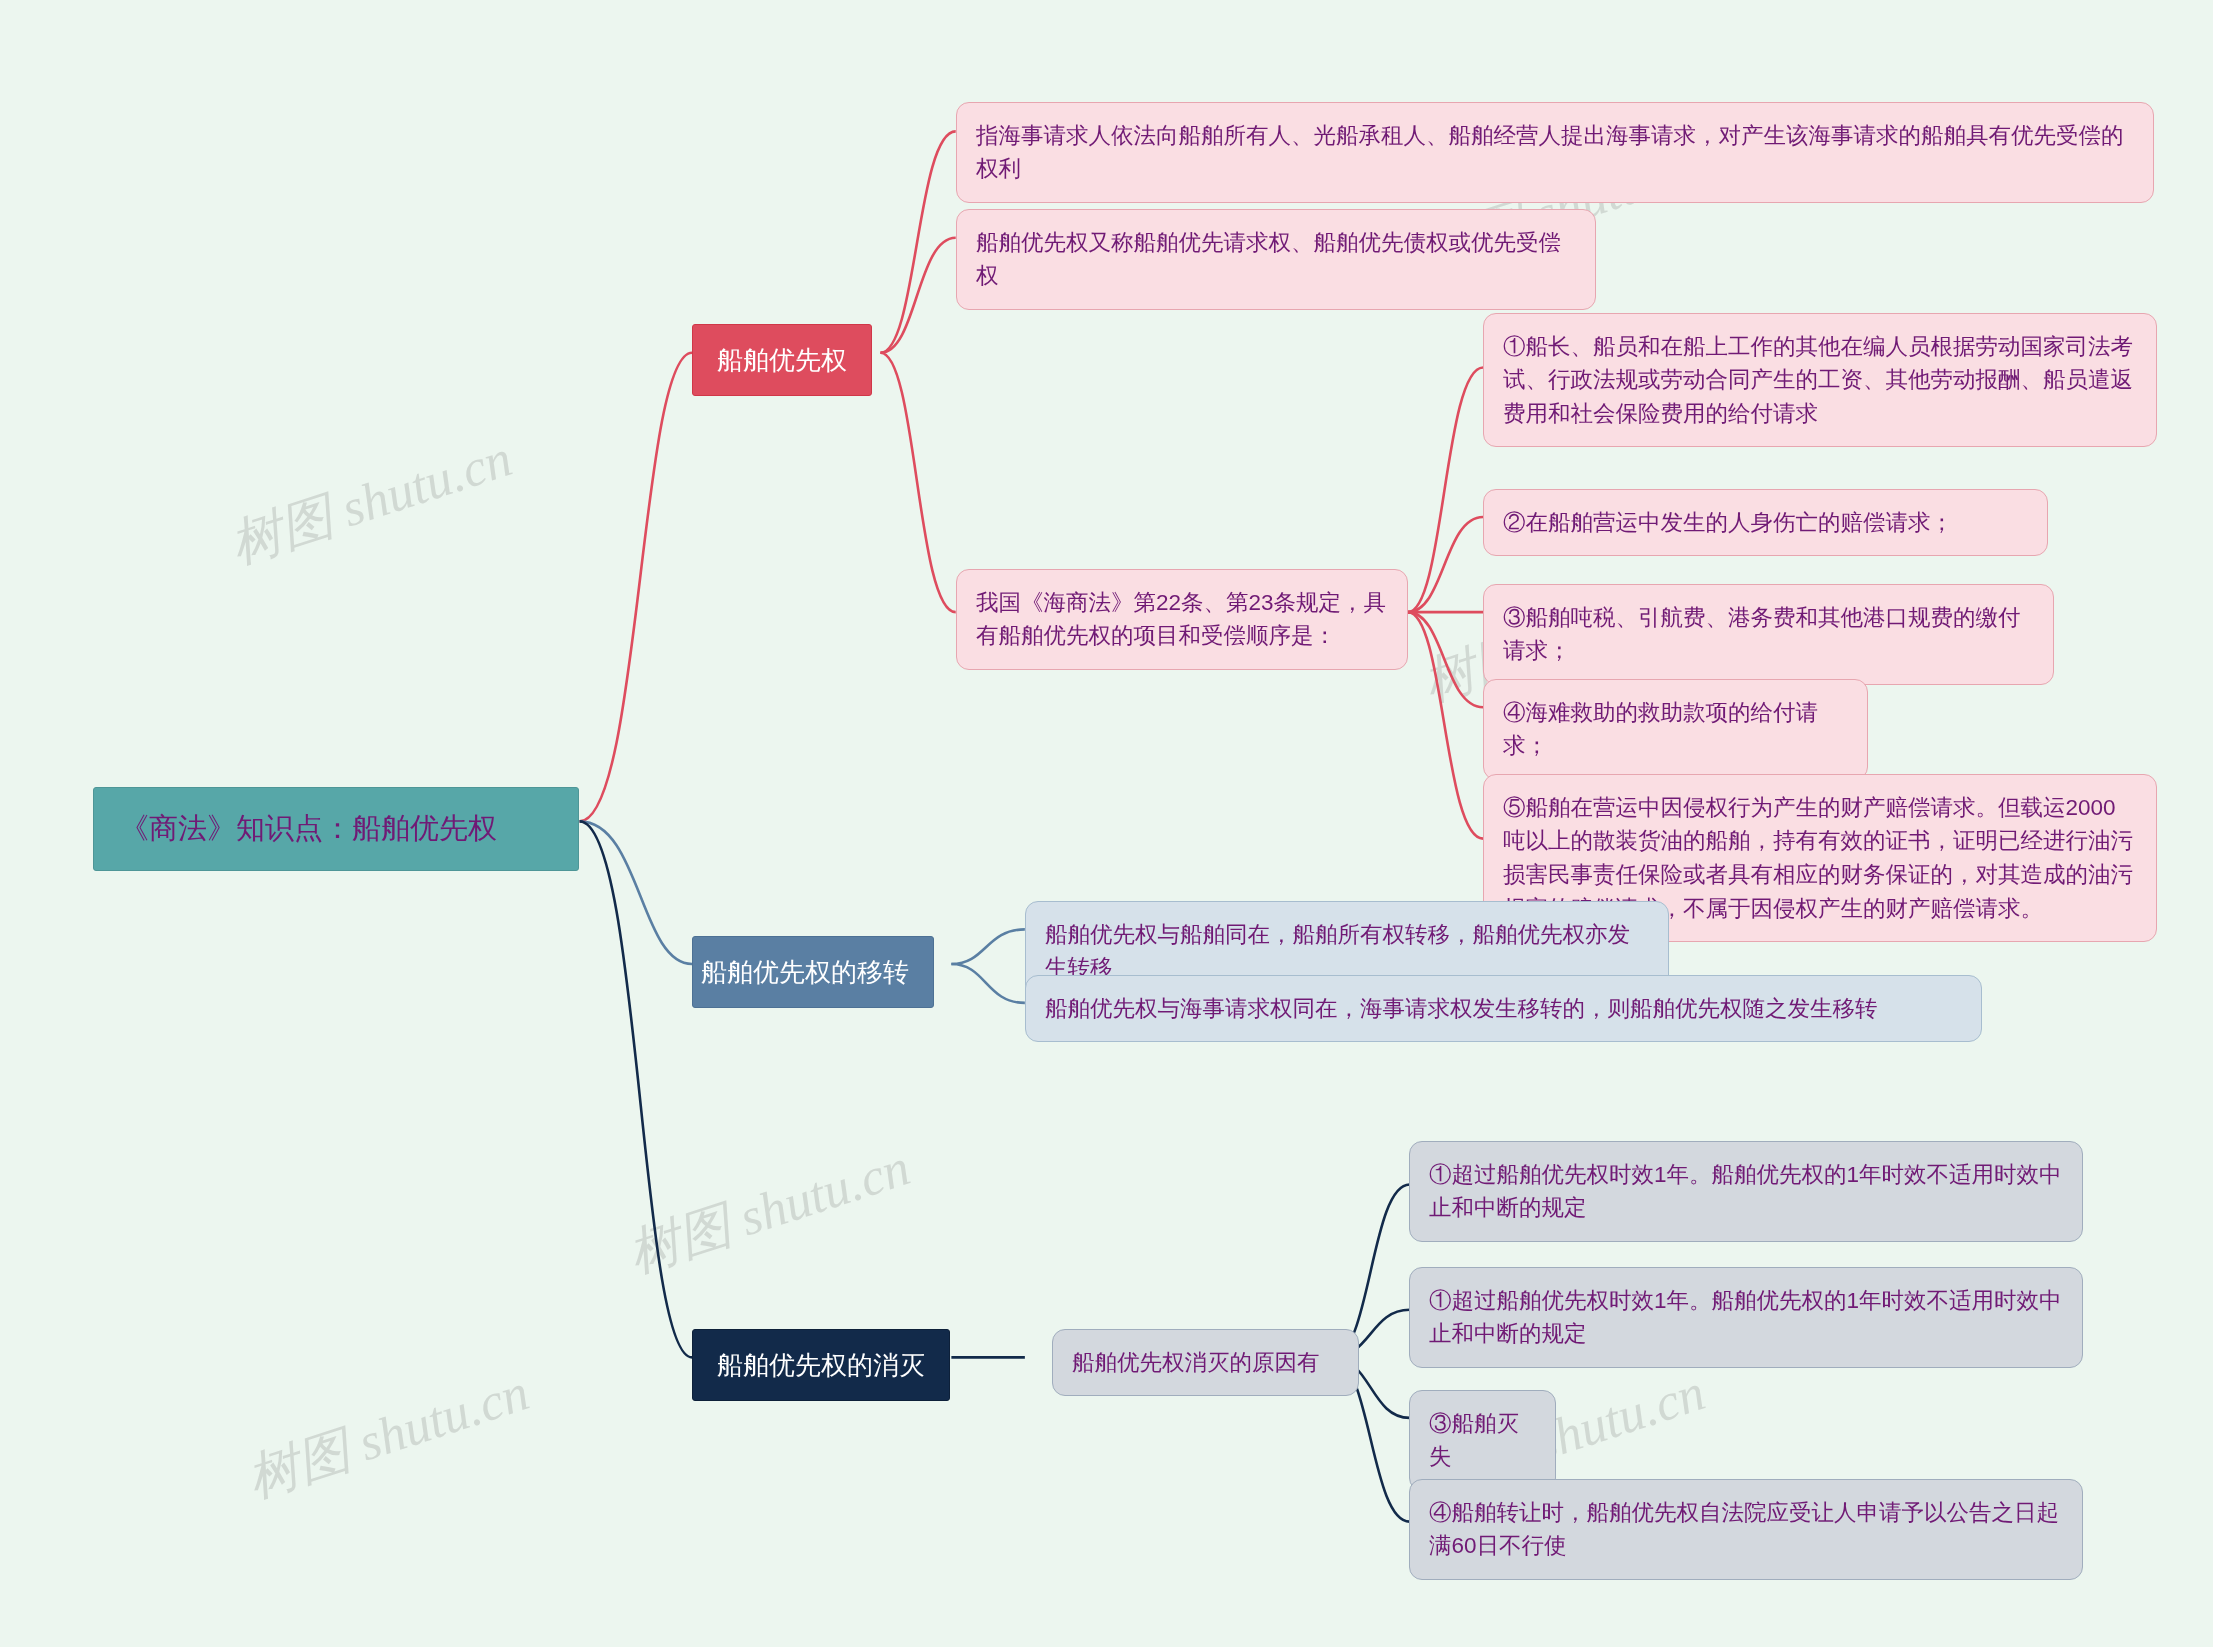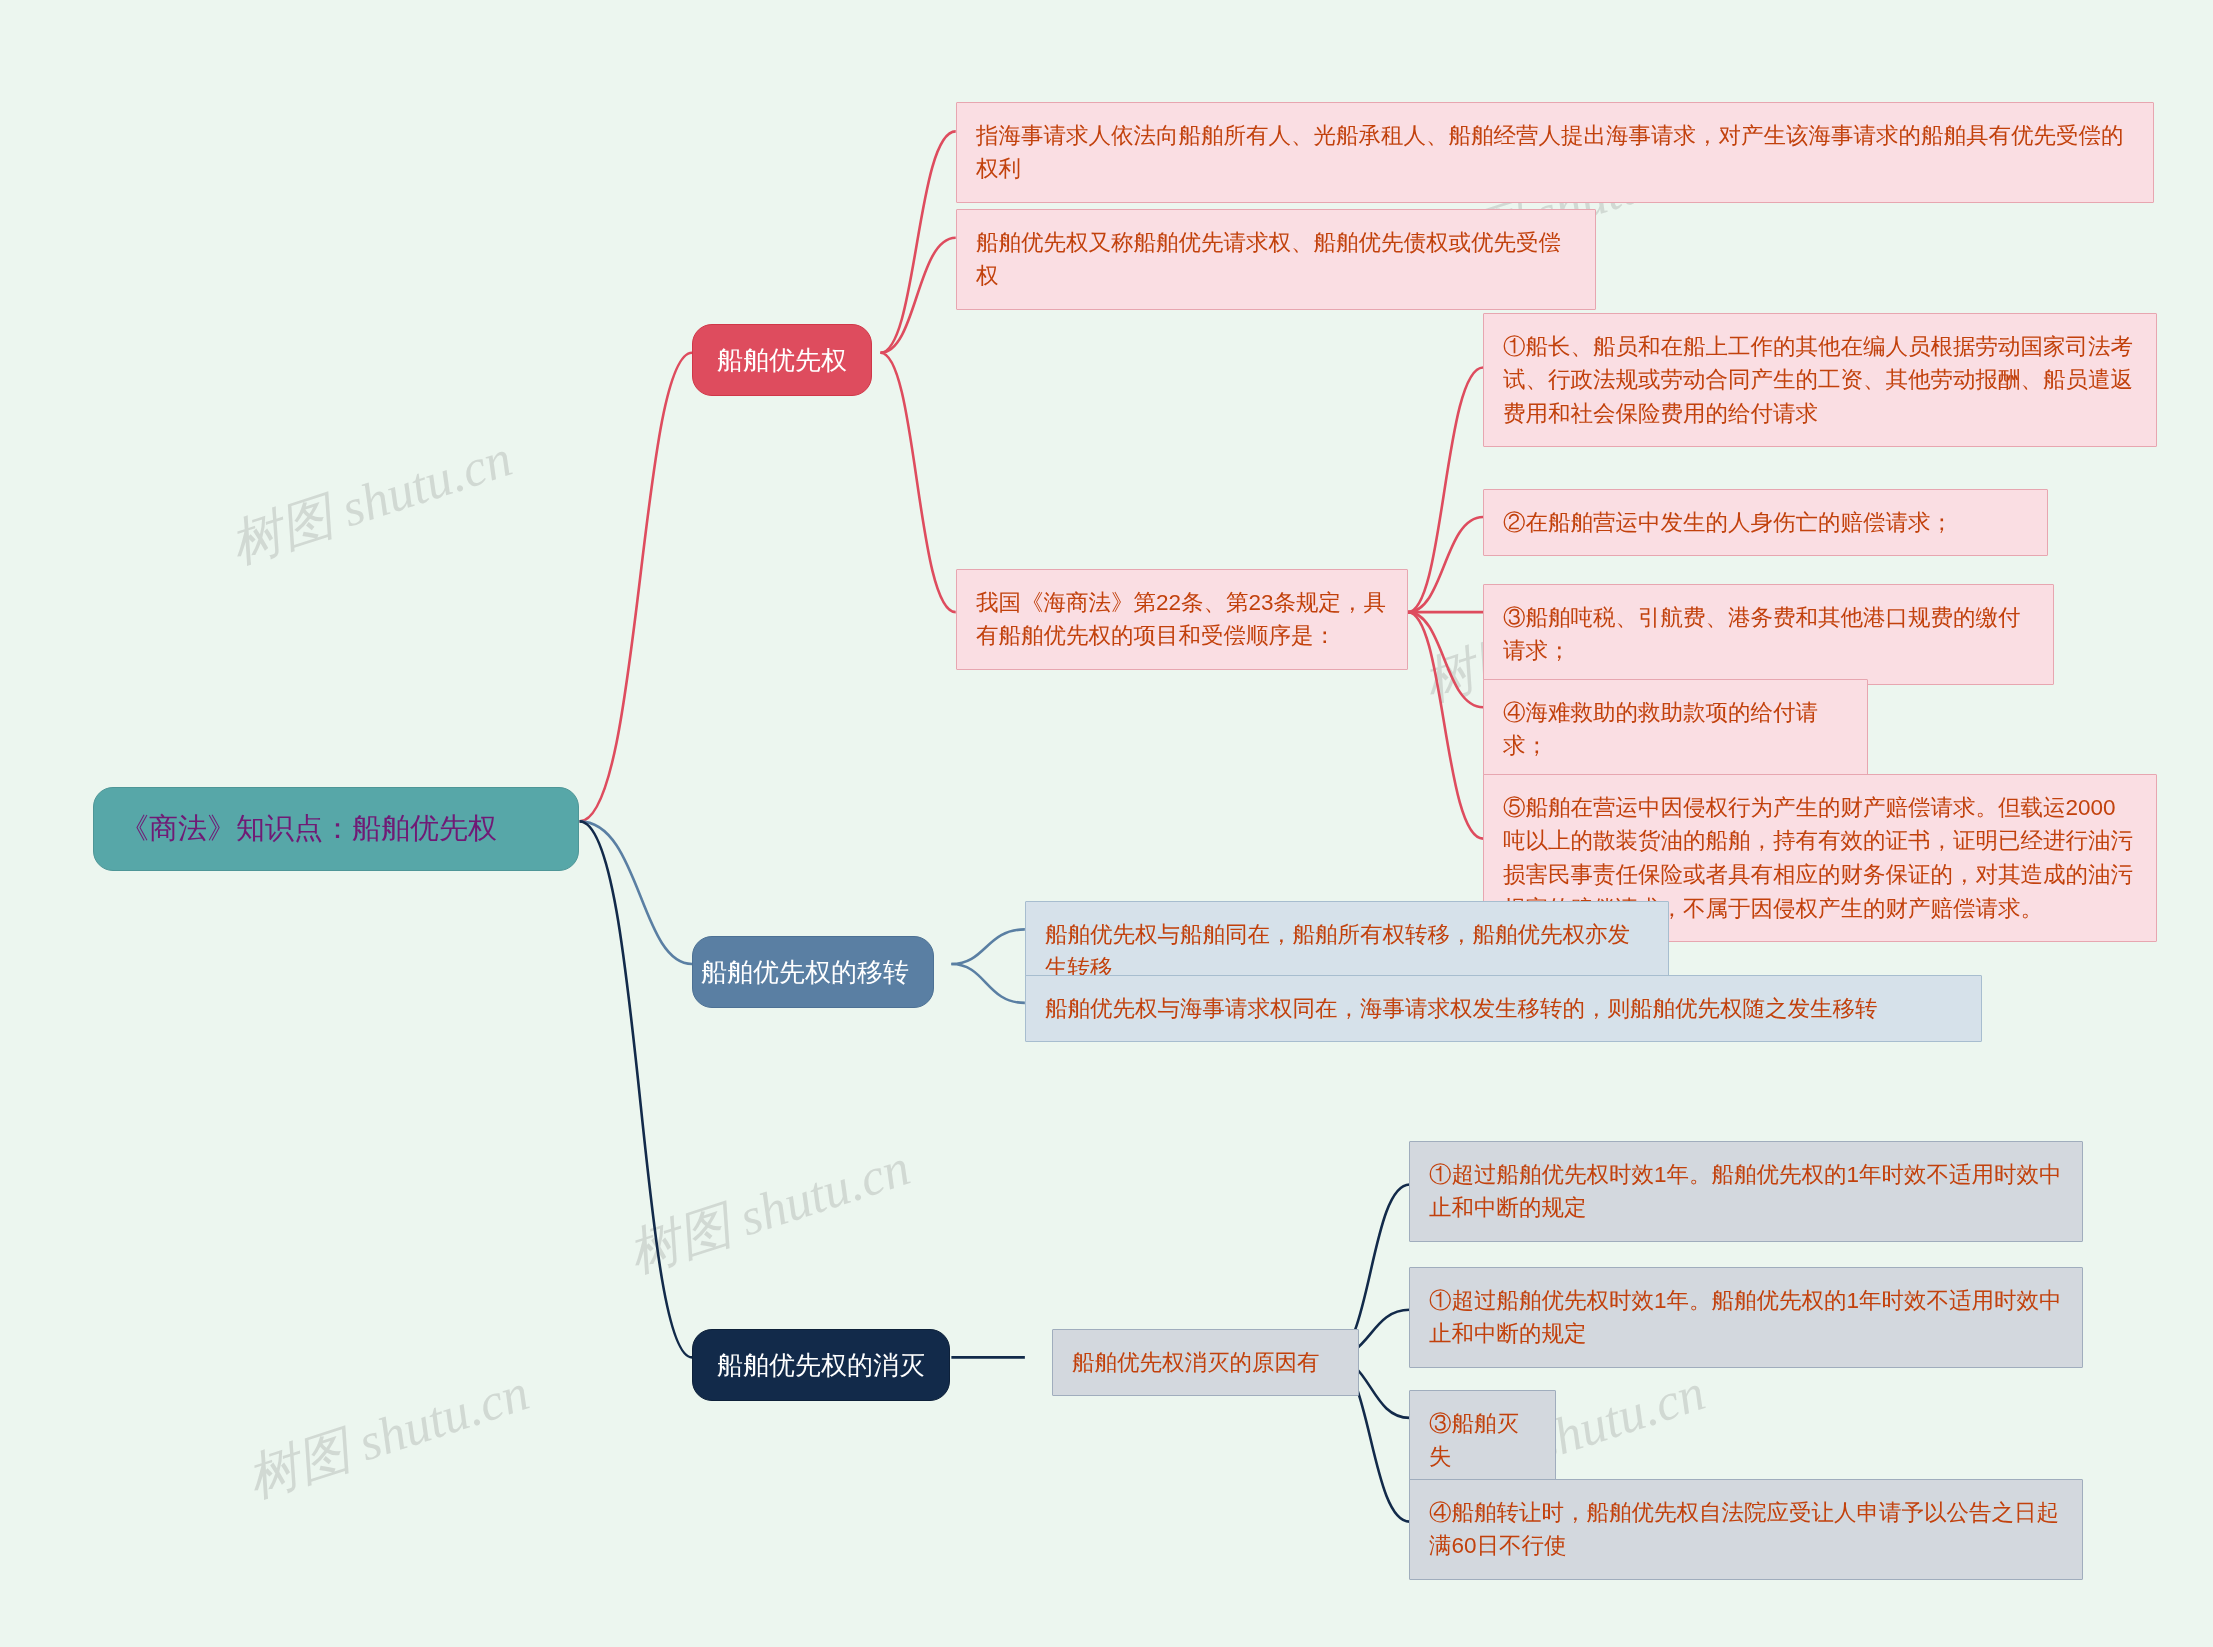--- a/index.html
+++ b/index.html
@@ -15,21 +15,21 @@
   svg.connectors {
     position: absolute;
     left: 0; top: 0;
     width: 2214px;
     height: 1647px;
     pointer-events: none;
   }
   .node {
     position: absolute;
     box-sizing: border-box;
-    border-radius: 20px;
+    border-radius: 3px;
     display: flex;
     align-items: center;
     line-height: 1.5;
   }
   .root {
     font-size: 29px;
     padding: 19px 26px;
     background: #57a7a8;
     border: 1.7px solid #4e9697;
     color: #701a75;
@@ -39,22 +39,22 @@
     padding: 15.6px 24px;
     color: #ffffff;
     white-space: nowrap;
   }
   .b-red    { background: #de4c5e; border: 0.9px solid #d03748; }
   .b-blue   { background: #5a7fa3; border: 0.9px solid #4d7194; padding-left: 8px; }
   .b-navy   { background: #122a4a; border: 0.9px solid #0d2039; }
   .leaf {
     font-size: 22.5px;
     padding: 15.6px 19px;
-    color: #c2410c;
-    border-radius: 1px;
+    color: #701a75;
+    border-radius: 13px;
   }
   .l-red   { background: #fadee3; border: 0.9px solid #e7a6b0; }
   .l-blue  { background: #d6e1ea; border: 0.9px solid #a7bdcf; }
   .l-navy  { background: #d3d8de; border: 0.9px solid #a0adbd; }
   .wm {
     position: absolute;
     font-size: 52px;
     color: rgba(120,120,120,0.23);
     transform: rotate(-18deg);
     font-style: italic;

